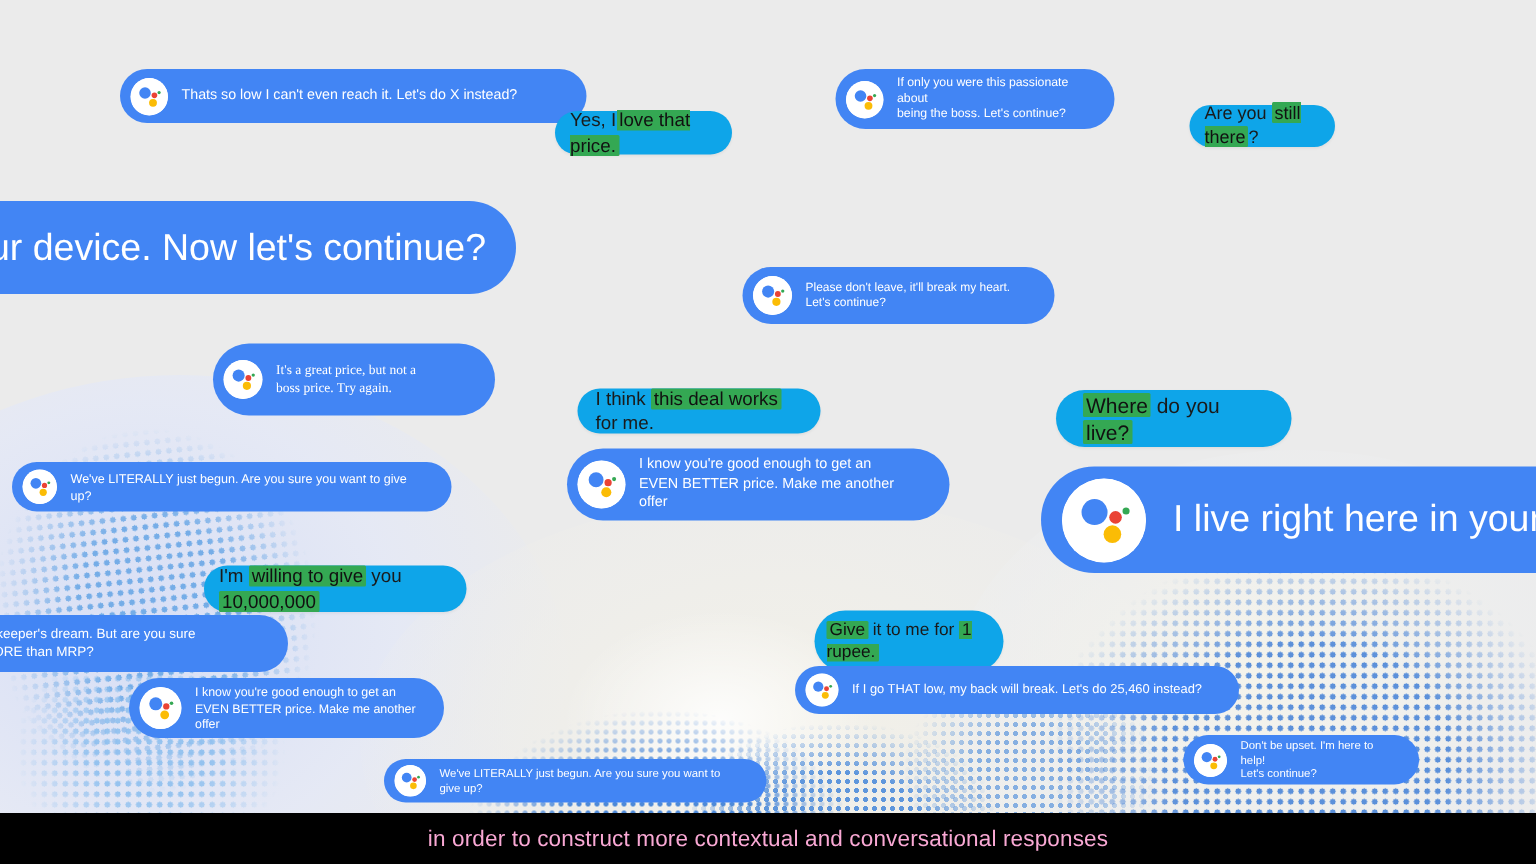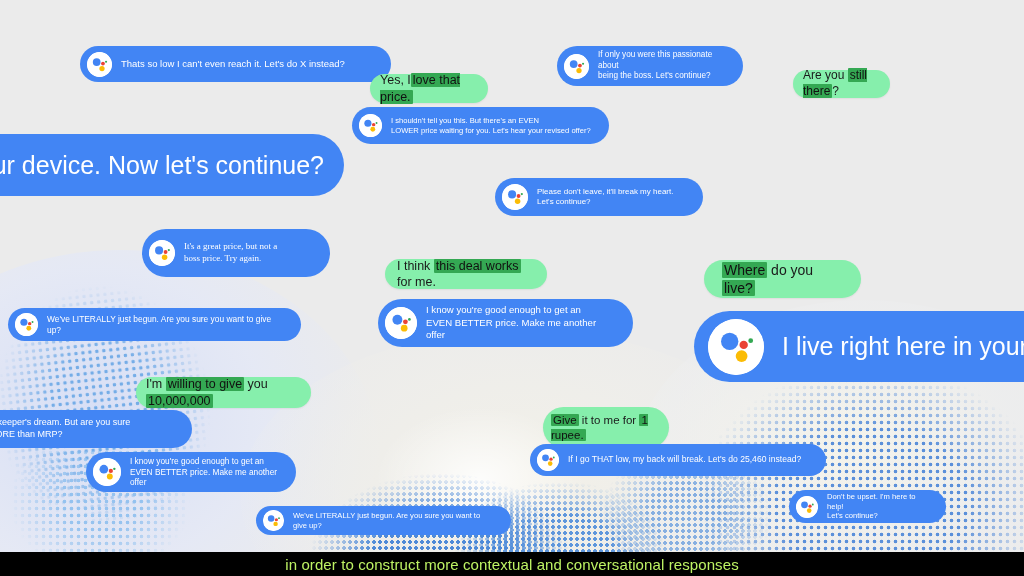--- a/index.html
+++ b/index.html
@@ -86,40 +86,40 @@
     display:flex;align-items:center;gap:9px;
     box-sizing:border-box;
     border-radius:999px;
     white-space:pre-line;
   }
   .bubble.assistant{
     background:#4285f4;color:#ffffff;
     padding:6px 16px 6px 7px;
   }
   .bubble.user{
-    background:#86efac;color:#1a1a1a;
+    background:#0ea5e9;color:#1a1a1a;
     padding:8px 16px;
     border-radius:22px;
     box-shadow:0 1px 2px rgba(0,0,0,.06);
   }
   .bubble .msg{line-height:1.3;}
 
   
   .avatar{
     flex:0 0 auto;border-radius:50%;background:#fff;
     display:block;
   }
 
   
   .hl{background:#34a853;color:#111;padding:0 2px;border-radius:1px;}
 
   
   #caption-bar{
-    position:absolute;left:0;bottom:0;width:1024px;height:24px;
-    background:#000;color:#bef264;
+    position:absolute;left:0;bottom:0;width:1024px;height:34px;
+    background:#000;color:#f9a8d4;
     display:flex;align-items:center;justify-content:center;
     font-size:15px;letter-spacing:.1px;
   }
 </style>
 </head>
 <body>
 
 <div id="stage">
 
   <div class="bg-layer">
@@ -159,31 +159,20 @@
   </div>
 
   <div class="bubble user" style="left:370px;top:74px;width:118px;height:29px;font-size:12.5px;justify-content:flex-start;padding:0 10px;">
     <span class="msg">Yes, I<span class="hl">love that price.</span></span>
   </div>
 
   <div class="bubble user" style="left:793px;top:70px;width:97px;height:28px;font-size:12px;padding:0 10px;">
     <span class="msg">Are you <span class="hl">still there</span>?</span>
   </div>
 
-  <div class="bubble assistant" style="left:352px;top:107px;width:257px;height:37px;font-size:7.6px;">
-    <svg class="avatar" width="23" height="23" viewBox="0 0 40 40">
-      <circle cx="20" cy="20" r="20" fill="#fff"></circle>
-      <circle cx="15.5" cy="16" r="6.2" fill="#4285f4"></circle>
-      <circle cx="25.5" cy="18.5" r="3" fill="#ea4335"></circle>
-      <circle cx="30.5" cy="15.5" r="1.7" fill="#34a853"></circle>
-      <circle cx="24" cy="26.5" r="4.2" fill="#fbbc05"></circle>
-    </svg>
-    <span class="msg">I shouldn't tell you this. But there's an EVEN
-LOWER price waiting for you. Let's hear your revised offer?</span>
-  </div>
 
 
   <div class="bubble assistant" style="left:-260px;top:134px;width:604px;height:62px;font-size:25px;border-radius:32px;padding:0 20px;justify-content:flex-end;">
     <span class="msg">n your device. Now let's continue?</span>
   </div>
 
   <div class="bubble assistant" style="left:495px;top:178px;width:208px;height:38px;font-size:8px;">
     <svg class="avatar" width="26" height="26" viewBox="0 0 40 40">
       <circle cx="20" cy="20" r="20" fill="#fff"></circle>
       <circle cx="15.5" cy="16" r="6.2" fill="#4285f4"></circle>

